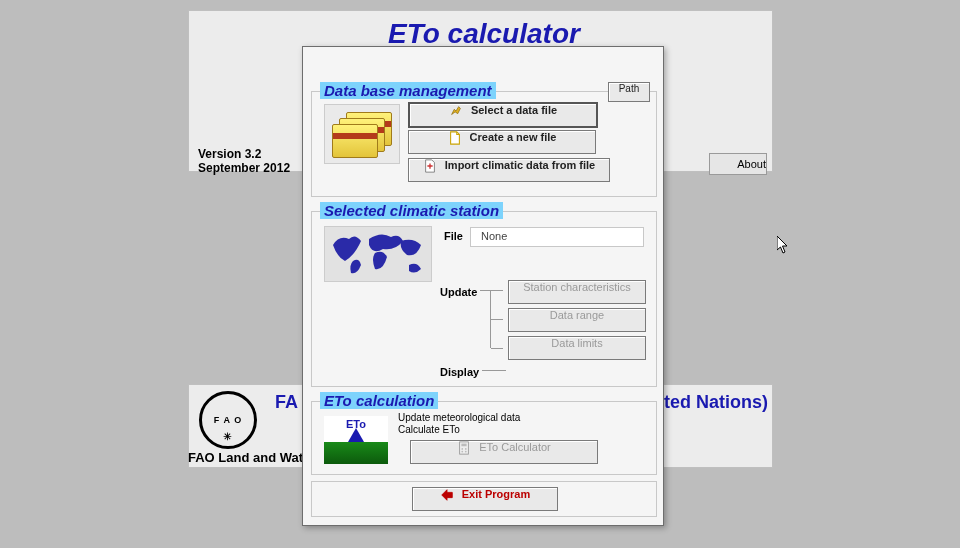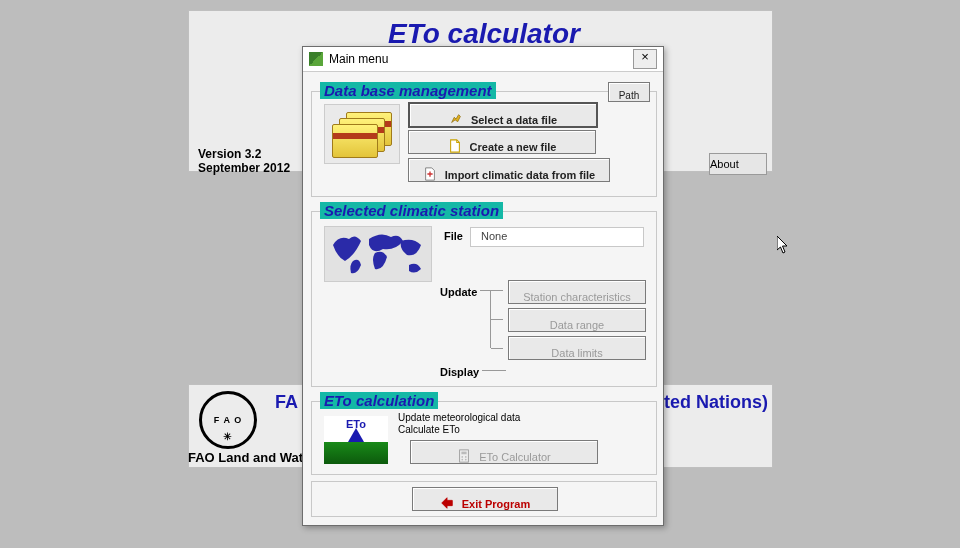--- a/index.html
+++ b/index.html
@@ -1,34 +1,34 @@
 <!DOCTYPE html>
 <html><head>
 <meta charset="utf-8">
 <style>
   html,body{margin:0;padding:0;width:960px;height:548px;background:#bdbdbd;font-family:Verdana,Arial,sans-serif;font-size:12px;color:#000;overflow:hidden}
   .bgpanel{position:absolute;background:#ececec;border:1px solid #bfbfbf}
   .bgtitle{position:absolute;color:#1a1ab0;font-weight:bold;font-size:28px;font-style:italic}
   .bgorg{position:absolute;color:#1a1ab0;font-weight:bold;font-size:18px}
   .bgver{position:absolute;font-weight:bold;font-size:12px}
-  .bgabout{position:absolute;width:56px;height:20px;background:#e6e6e6;border:1px solid #9a9a9a;font-size:11px;text-align:left;line-height:20px}
+  .bgabout{position:absolute;width:56px;height:20px;background:#e6e6e6;border:1px solid #9a9a9a;font-size:11px;text-align:right;line-height:20px}
   .fao-logo{position:absolute;width:52px;height:52px;border:3px solid #000;border-radius:50%;display:flex;align-items:center;justify-content:center;font-weight:bold;font-size:9px;letter-spacing:1px}
   .fao-logo::after{content:"✳";position:absolute;bottom:4px;font-size:10px}
   .bgfoot{position:absolute;font-weight:bold;font-size:13px}
 
   .win{position:absolute;left:302px;top:46px;width:360px;height:478px;background:#f5f5f5;border:1px solid #6d6d6d;box-shadow:2px 2px 6px rgba(0,0,0,0.3)}
   .titlebar{height:24px;background:#fff;border-bottom:1px solid #ccc;display:flex;align-items:center;padding:0 6px}
   .titlebar .appicon{width:14px;height:14px;background:linear-gradient(135deg,#3a7f2a 50%,#5aa63a 50%);margin-right:6px}
   .titlebar .ttl{flex:1;font-size:12px}
   .titlebar .xbtn{width:22px;height:18px;border:1px solid #999;background:#eee;text-align:center;line-height:14px;font-size:13px;font-family:Arial}
 
   .groupbox{position:absolute;border:1px solid #c8c8c8;background:#f5f5f5}
-  .glegend{position:absolute;top:-10px;left:8px;background:#14b8a6;padding:0 4px;color:#1a1ab0;font-weight:bold;font-style:italic;font-size:15px}
-
-  .wbtn{display:flex;align-items:flex-end;justify-content:center;gap:8px;height:22px;background:#e9e9e9;border:1px solid #7a7a7a;box-shadow:inset 1px 1px 0 #fff;font-size:11px;font-weight:bold;color:#222}
+  .glegend{position:absolute;top:-10px;left:8px;background:#7dd3fc;padding:0 4px;color:#1a1ab0;font-weight:bold;font-style:italic;font-size:15px}
+
+  .wbtn{display:flex;align-items:flex-start;justify-content:center;gap:8px;height:22px;background:#e9e9e9;border:1px solid #7a7a7a;box-shadow:inset 1px 1px 0 #fff;font-size:11px;font-weight:bold;color:#222}
   .wbtn.small{height:18px;font-size:10px;font-weight:normal}
   .wbtn.disabled{color:#9a9a9a;font-weight:normal}
   .wbtn .ic{width:14px;height:14px;display:inline-block}
 
   .folders{position:absolute;background:#eaeaea;border:1px solid #ccc;display:flex;align-items:center;justify-content:center}
   .folder-stack{position:relative;width:60px;height:44px}
   .folder{position:absolute;width:44px;height:32px;background:linear-gradient(#fff27a,#e3c43a);border:1px solid #a07b1a;border-radius:2px}
   .folder.f1{left:14px;top:0}
   .folder.f2{left:7px;top:6px}
   .folder.f3{left:0;top:12px}
@@ -66,25 +66,20 @@
 
 <div class="bgpanel" style="left:188px;top:384px;width:583px;height:82px"></div>
 <span class="bgorg" style="left:275px;top:392px">FA</span>
 <span class="bgorg" style="left:664px;top:392px">ted Nations)</span>
 <div class="fao-logo" style="left:199px;top:391px">
     <span>F A O</span>
   </div>
 <div class="bgfoot" style="left:188px;top:450px">FAO Land and Water</div>
 
 <div class="win">
-  <div class="titlebar">
-    <span class="appicon"></span>
-    <span class="ttl">Main menu</span>
-    <span class="xbtn">×</span>
-  </div>
 
   <div class="groupbox" style="left:8px;top:44px;width:344px;height:104px">
     <div class="glegend">Data base management</div>
     <div class="wbtn small" style="position:absolute;right:6px;top:-10px;width:40px">
         <span>Path</span>
       </div>
 
     <div class="folders" style="left:12px;top:12px;width:74px;height:58px">
       <div class="folder-stack">
         <div class="folder f1">

